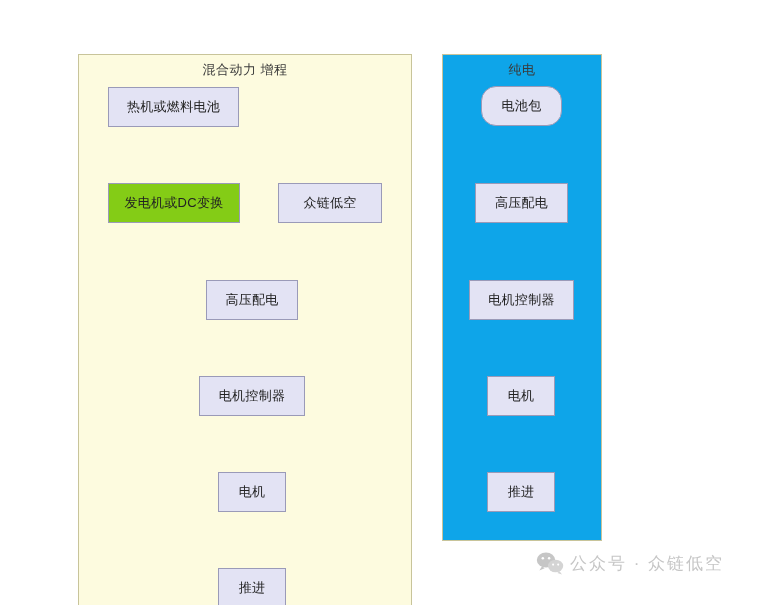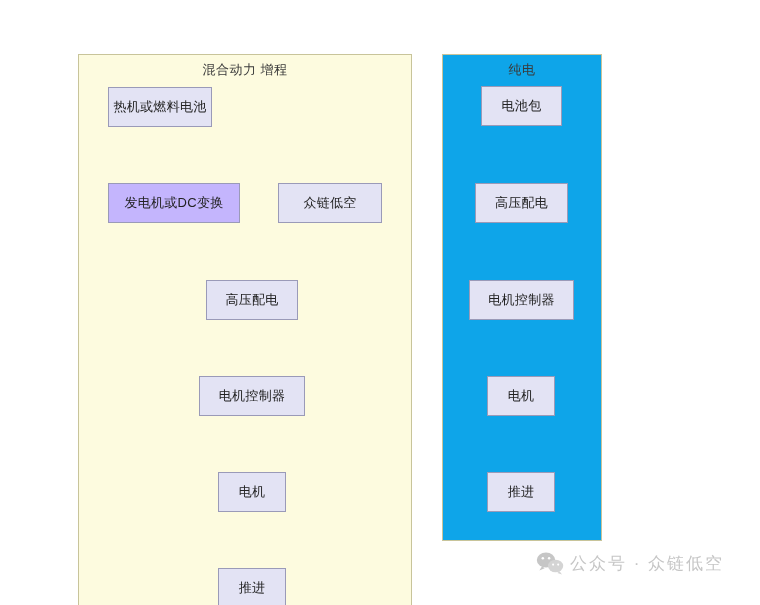--- a/index.html
+++ b/index.html
@@ -93,45 +93,45 @@
         <path d="M252,464 L252,518" stroke="#6b6b4e" marker-end="url(#arrow)"></path>
         <path d="M521.5,78 L521.5,133" stroke="#6b6b4e" marker-end="url(#arrow)"></path>
         <path d="M521.5,175 L521.5,230" stroke="#6b6b4e" marker-end="url(#arrow)"></path>
         <path d="M521.5,272 L521,326" stroke="#6b6b4e" marker-end="url(#arrow)"></path>
         <path d="M521,368 L521,422" stroke="#6b6b4e" marker-end="url(#arrow)"></path>
       </g>
   </svg>
 <div class="group-box" style="left: 78px; top: 6px; width: 334px; height: 582px; background: rgb(253, 251, 223); border-color: rgb(200, 196, 154);">
       <div class="group-title">混合动力 增程</div>
     </div>
-    <div class="node" style="left: 108px; top: 39px; width: 104px; height: 40px; background: rgb(227, 227, 244); border-color: rgb(154, 154, 184);">
+    <div class="node" style="left: 108px; top: 39px; width: 131px; height: 40px; background: rgb(227, 227, 244); border-color: rgb(154, 154, 184);">
       <span>热机或燃料电池</span>
     </div>
-    <div class="node" style="left: 108px; top: 135px; width: 132px; height: 40px; background: #c4b5fd; border-color: rgb(154, 154, 184);">
+    <div class="node" style="left: 108px; top: 135px; width: 132px; height: 40px; background: #84cc16; border-color: rgb(154, 154, 184);">
       <span>发电机或DC变换</span>
     </div>
     <div class="node" style="left: 278px; top: 135px; width: 104px; height: 40px; background: rgb(227, 227, 244); border-color: rgb(154, 154, 184);">
       <span>众链低空</span>
     </div>
     <div class="node" style="left: 206px; top: 232px; width: 92px; height: 40px; background: rgb(227, 227, 244); border-color: rgb(154, 154, 184);">
       <span>高压配电</span>
     </div>
     <div class="node" style="left: 199px; top: 328px; width: 106px; height: 40px; background: rgb(227, 227, 244); border-color: rgb(154, 154, 184);">
       <span>电机控制器</span>
     </div>
     <div class="node" style="left: 218px; top: 424px; width: 68px; height: 40px; background: rgb(227, 227, 244); border-color: rgb(154, 154, 184);">
       <span>电机</span>
     </div>
     <div class="node" style="left: 218px; top: 520px; width: 68px; height: 40px; background: rgb(227, 227, 244); border-color: rgb(154, 154, 184);">
       <span>推进</span>
     </div>
     <div class="group-box" style="left: 442px; top: 6px; width: 160px; height: 487px; background: #0ea5e9; border-color: rgb(200, 196, 154);">
       <div class="group-title">纯电</div>
     </div>
-    <div class="node" style="left: 481px; top: 38px; width: 81px; height: 40px; background: rgb(227, 227, 244); border-color: rgb(154, 154, 184);">
+    <div class="node" style="left: 481px; top: 38px; width: 81px; height: 40px; background: rgb(227, 227, 244); border-color: rgb(154, 154, 184); border-radius: 15px;">
       <span>电池包</span>
     </div>
     <div class="node" style="left: 475px; top: 135px; width: 93px; height: 40px; background: rgb(227, 227, 244); border-color: rgb(154, 154, 184);">
       <span>高压配电</span>
     </div>
     <div class="node" style="left: 469px; top: 232px; width: 105px; height: 40px; background: rgb(227, 227, 244); border-color: rgb(154, 154, 184);">
       <span>电机控制器</span>
     </div>
     <div class="node" style="left: 487px; top: 328px; width: 68px; height: 40px; background: rgb(227, 227, 244); border-color: rgb(154, 154, 184);">
       <span>电机</span>

